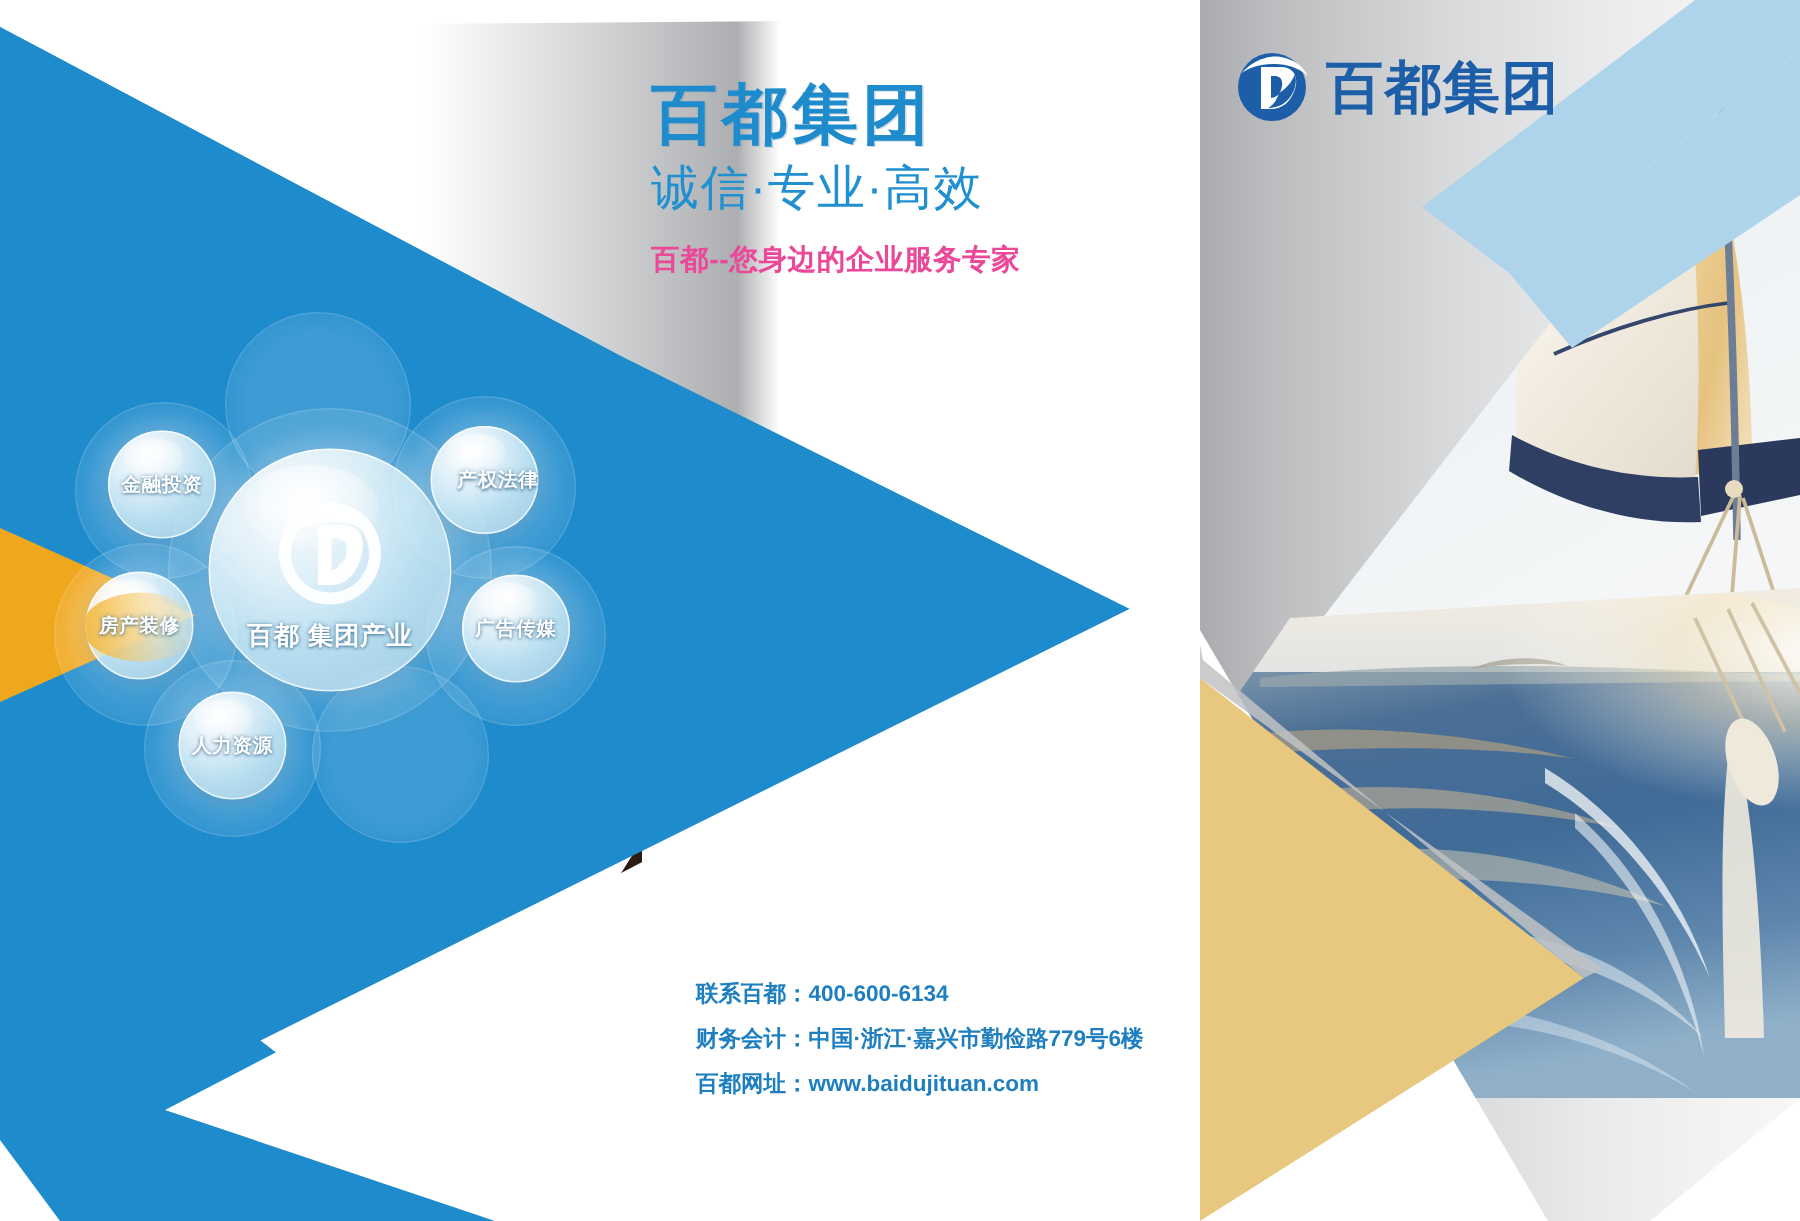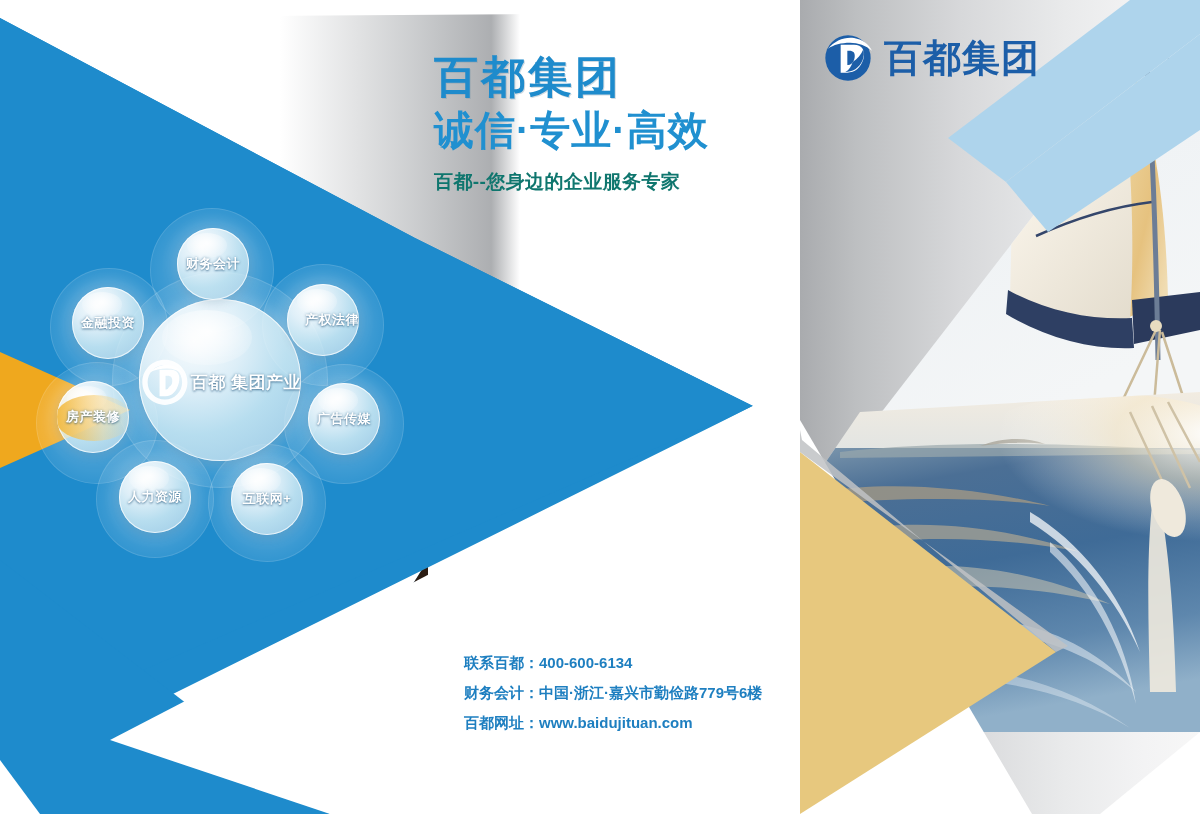--- a/index.html
+++ b/index.html
@@ -26,31 +26,31 @@
     background:
       radial-gradient(circle at 34% 26%,rgba(255,255,255,.97) 0%,rgba(243,250,253,.88) 30%,rgba(213,238,246,.8) 58%,rgba(198,226,240,.78) 80%,rgba(230,245,250,.9) 100%);
     box-shadow:0 0 0 1px rgba(255,255,255,.75) inset, 0 0 14px 4px rgba(255,255,255,.22), 0 3px 9px rgba(6,60,100,.17);
     overflow:hidden;}
   .bub::after{content:"";position:absolute;left:14%;top:7%;width:56%;height:34%;border-radius:50%;
     background:radial-gradient(ellipse at 50% 40%,rgba(255,255,255,.92) 0%,rgba(255,255,255,.28) 60%,rgba(255,255,255,0) 100%);}
   .bub-lab{position:relative;z-index:3;color:#ffffff;font-weight:bold;letter-spacing:.5px;
     text-shadow:0 1px 2px rgba(20,70,110,.55),0 0 3px rgba(30,90,130,.45);white-space:nowrap;}
   .small-bub{width:72px;height:72px;}
   .small-bub .bub-lab{font-size:13px;}
-  .center-bub{width:162px;height:162px;left:109px;top:77px;flex-direction:row;}
+  .center-bub{width:162px;height:162px;left:109px;top:77px;flex-direction:column;}
   .center-lab{font-size:17px;margin-top:4px;}
   .center-mark{position:relative;z-index:3;width:78px;height:76px;margin-top:6px;}
   .tint{position:absolute;border-radius:50%;mix-blend-mode:normal;pointer-events:none;z-index:2;}
 
   
   #headline{position:absolute;left:434px;top:52px;z-index:6;}
   .h-title{font-size:44px;font-weight:bold;color:#1E8BCC;letter-spacing:3px;line-height:1.12;
     text-shadow:1px 1px 0 rgba(120,150,170,.35);}
-  .h-sub{font-size:40px;font-weight:bold;color:#2090D0;letter-spacing:1px;margin-top:6px;line-height:1.15;}
-  .h-tag{font-size:19px;font-weight:bold;color:#0f766e;letter-spacing:.4px;margin-top:16px;}
+  .h-sub{font-size:32px;font-weight:normal;color:#2090D0;letter-spacing:1px;margin-top:6px;line-height:1.15;}
+  .h-tag{font-size:19px;font-weight:bold;color:#ec4899;letter-spacing:.4px;margin-top:16px;}
 
   
   #contact{position:absolute;left:464px;top:648px;z-index:6;}
   .c-line{font-size:15px;font-weight:bold;color:#1E7FC0;line-height:2.0;white-space:nowrap;}
 
   
   #right-page{position:absolute;left:800px;top:0;width:400px;height:814px;overflow:hidden;
     background:linear-gradient(to right,#a9abae 0%,#bdbfc1 14%,#d7d8da 40%,#e9eaeb 66%,#f3f3f4 86%,#f7f7f7 100%);}
   .rp-white{position:absolute;left:0;top:0;width:400px;height:814px;}
   .lightband{position:absolute;left:0;top:0;width:400px;height:814px;}
@@ -133,31 +133,25 @@
           <path d="M39,3 C58,3 73,18 73,37 C73,56 58,71 39,71 C20,71 5,56 5,37 C5,18 20,3 39,3 Z
                    M39,11 C25,11 13,22 13,37 C13,52 25,63 39,63 C53,63 65,52 65,37 C65,22 53,11 39,11 Z" fill="#ffffff" opacity=".92"></path>
           <path d="M16,22 C24,14 34,10 44,11 C54,12 62,17 67,25 C60,19 51,16 42,16 C33,16 23,18 16,22 Z" fill="#ffffff"></path>
           <path d="M31,18 L48,18 C58,18 63,26 60,38 C57,50 50,58 40,58 L34,58 L34,48 L39,48
                    C45,48 49,43 50,37 C51,30 48,27 43,27 L40,27 L40,58 L31,58 Z" fill="#ffffff"></path>
           <path d="M45,44 C51,40 56,34 58,27 C61,36 57,47 48,53 C44,56 39,57 35,57 C40,54 43,49 45,44 Z" fill="#ffffff" opacity=".85"></path>
         </svg>
         <div class="bub-lab center-lab">百都 集团产业</div>
       </div>
 
-      <div class="bub small-bub" style="left:147px;top:6px;">
-        <span class="bub-lab">财务会计</span>
-      </div>
       <div class="bub small-bub" style="left:257px;top:62px;justify-content:flex-end;">
         <span class="bub-lab">产权法律</span>
       </div>
       <div class="bub small-bub" style="left:278px;top:161px;">
         <span class="bub-lab">广告传媒</span>
-      </div>
-      <div class="bub small-bub" style="left:201px;top:241px;">
-        <span class="bub-lab">互联网+</span>
       </div>
       <div class="bub small-bub" style="left:89px;top:239px;">
         <span class="bub-lab">人力资源</span>
       </div>
       <div class="bub small-bub" style="left:27px;top:159px;text-align:right;">
         <span class="tint" style="left:-2px;top:14px;width:78px;height:46px;
           background:linear-gradient(to right,rgba(243,183,55,.92),rgba(247,213,136,.45) 62%,rgba(255,255,255,0));"></span>
         <span class="bub-lab">房产装修</span>
       </div>
       <div class="bub small-bub" style="left:42px;top:65px;">

